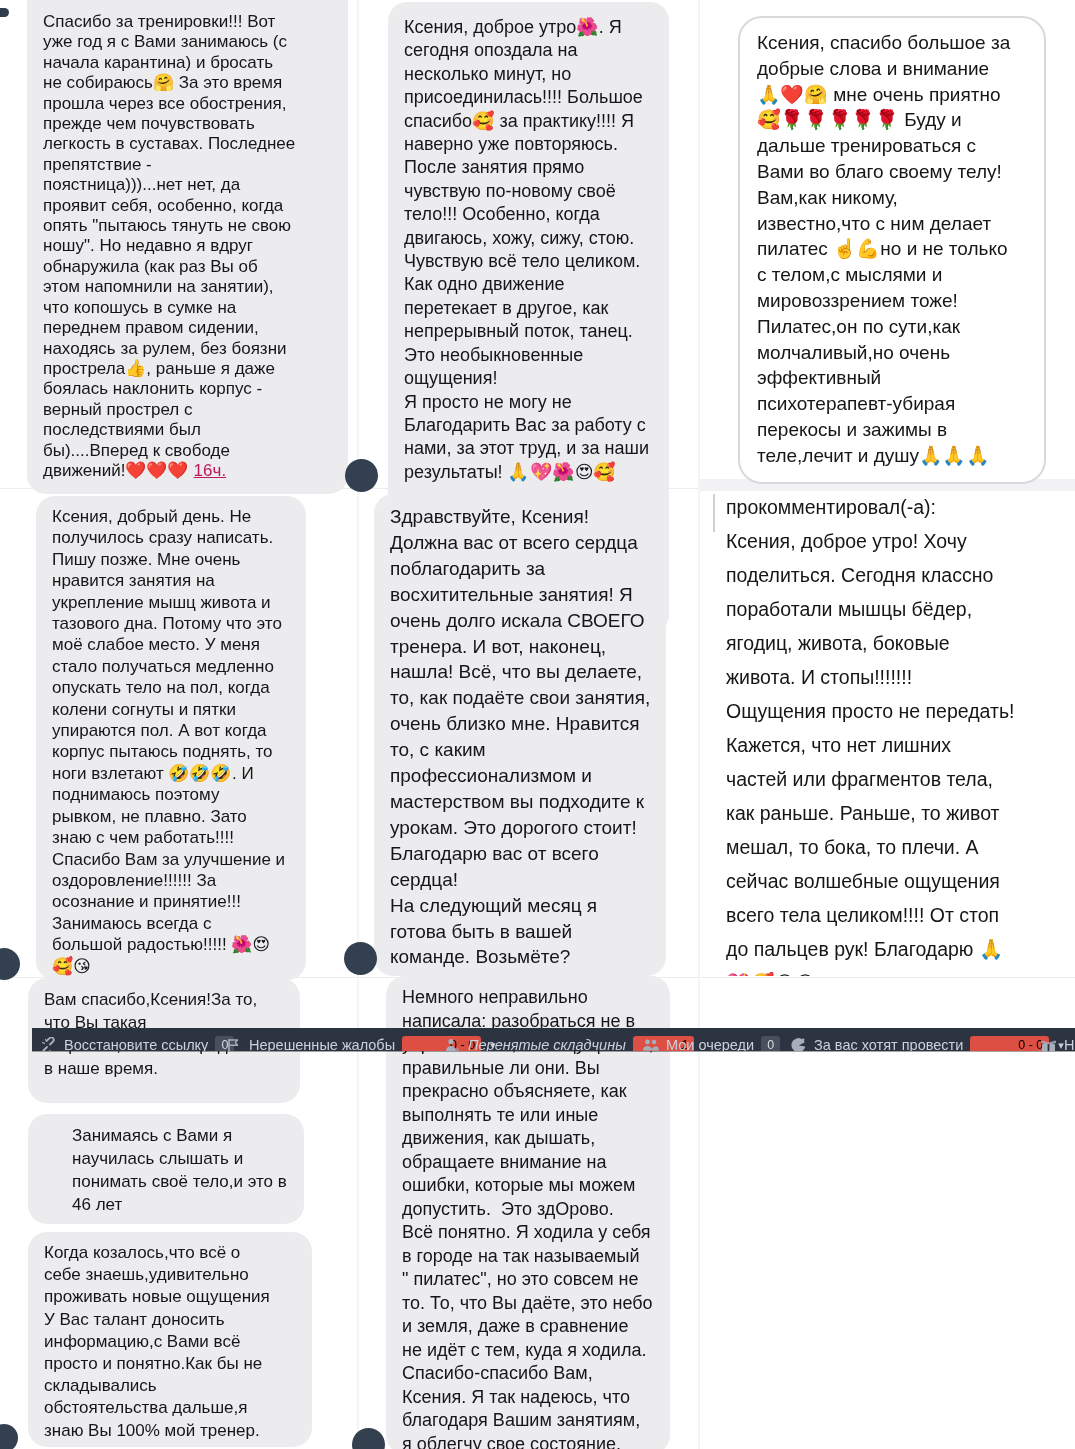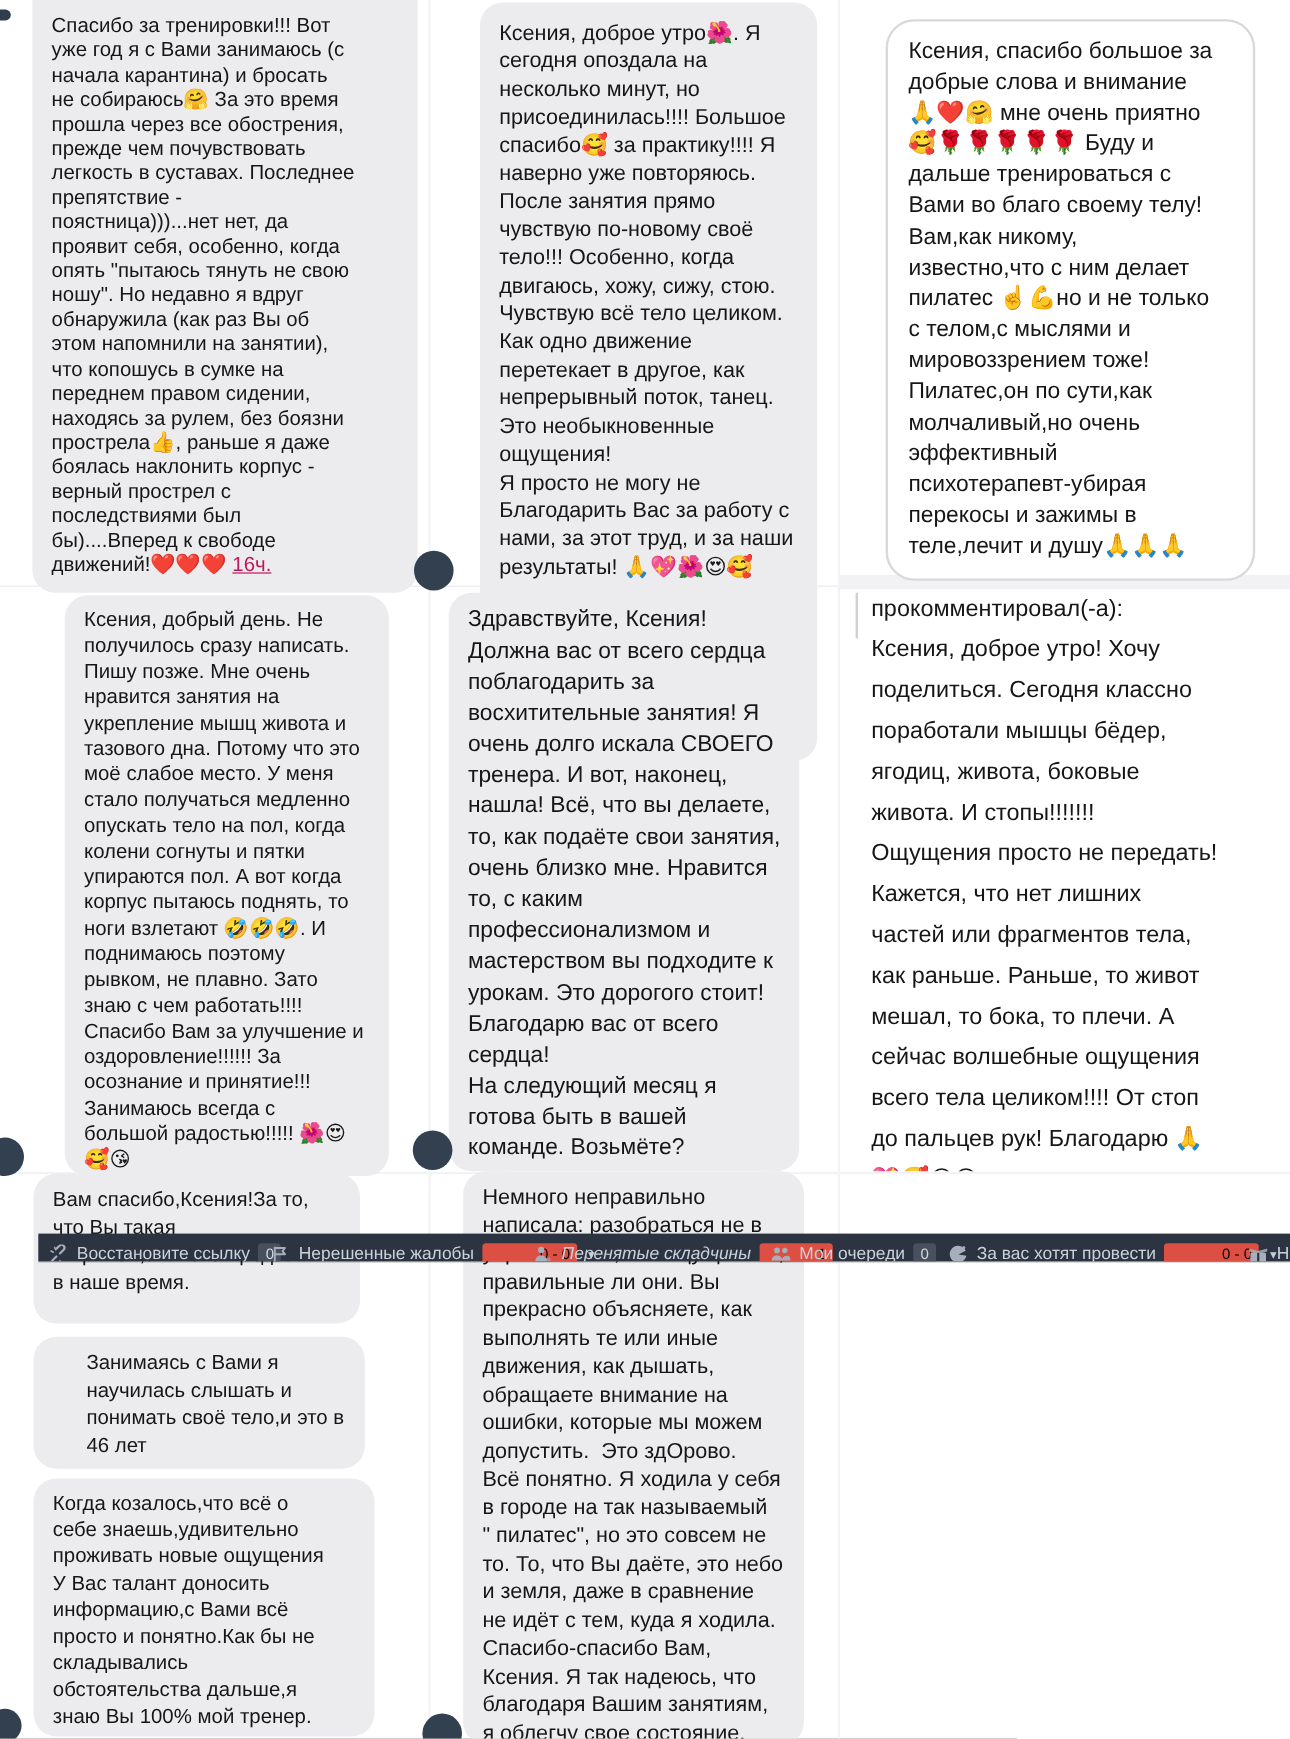--- a/index.html
+++ b/index.html
@@ -91,21 +91,21 @@
 что копошусь в сумке на
 переднем правом сидении,
 находясь за рулем, без боязни
 прострела👍, раньше я даже
 боялась наклонить корпус -
 верный прострел с
 последствиями был
 бы)....Вперед к свободе
 движений!❤️❤️❤️ </span><span class="ts">16ч.</span></div>
 
-  <div class="bubble c2" style="left:388px;top:2px;width:281px;height:632px;padding-top:14px;margin-left:12px;"><span>Ксения, доброе утро🌺. Я
+  <div class="bubble c2" style="left:388px;top:2px;width:281px;height:632px;padding-top:14px;"><span>Ксения, доброе утро🌺. Я
 сегодня опоздала на
 несколько минут, но
 присоединилась!!!! Большое
 спасибо🥰 за практику!!!! Я
 наверно уже повторяюсь.
 После занятия прямо
 чувствую по-новому своё
 тело!!! Особенно, когда
 двигаюсь, хожу, сижу, стою.
 Чувствую всё тело целиком.
@@ -132,21 +132,21 @@
 мировоззрением тоже!
 Пилатес,он по сути,как
 молчаливый,но очень
 эффективный
 психотерапевт-убирая
 перекосы и зажимы в
 теле,лечит и душу🙏🙏🙏</span></div>
 
   <div class="avatar" style="left:345px;top:459px;width:33px;height:33px;"></div>
 
-  <div class="bubble c1b" style="left:54px;top:496px;width:270px;height:484px;"><span>Ксения, добрый день. Не
+  <div class="bubble c1b" style="left:36px;top:496px;width:270px;height:484px;"><span>Ксения, добрый день. Не
 получилось сразу написать.
 Пишу позже. Мне очень
 нравится занятия на
 укрепление мышц живота и
 тазового дна. Потому что это
 моё слабое место. У меня
 стало получаться медленно
 опускать тело на пол, когда
 колени согнуты и пятки
 упираются пол. А вот когда

